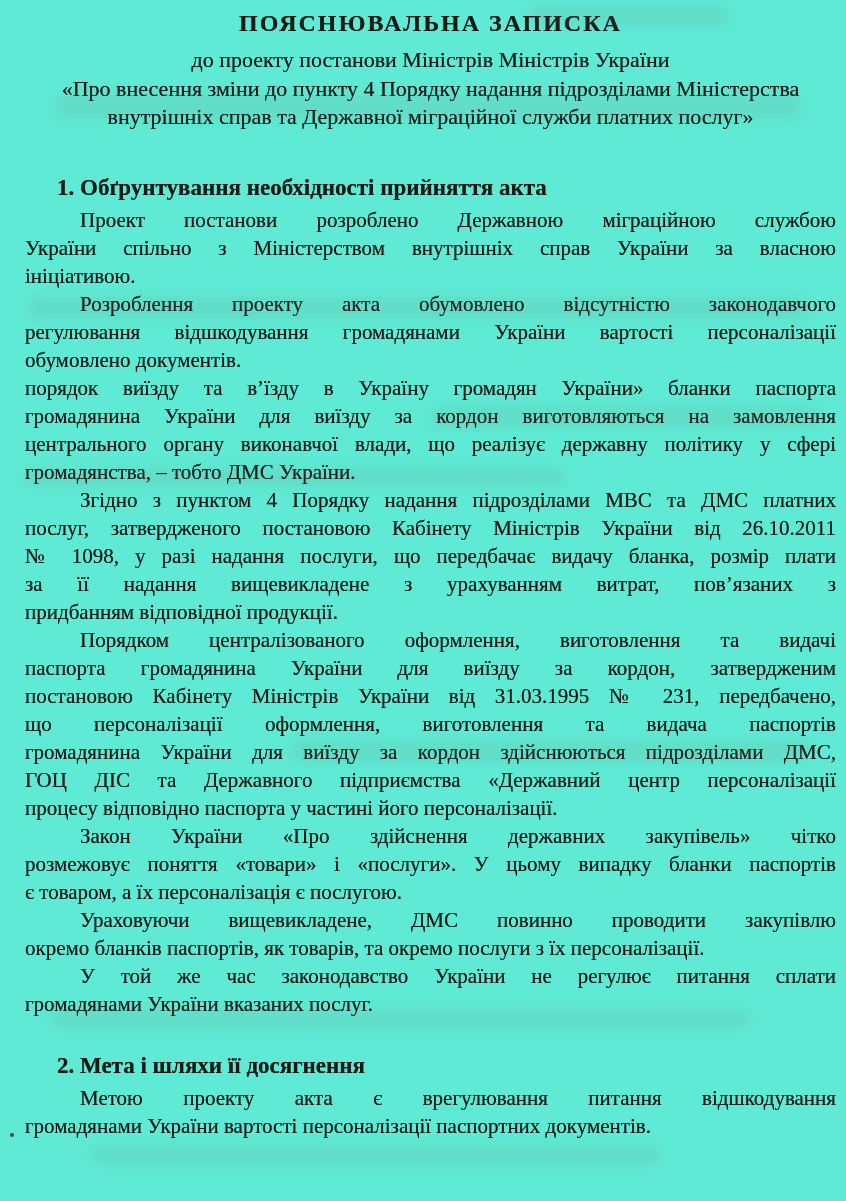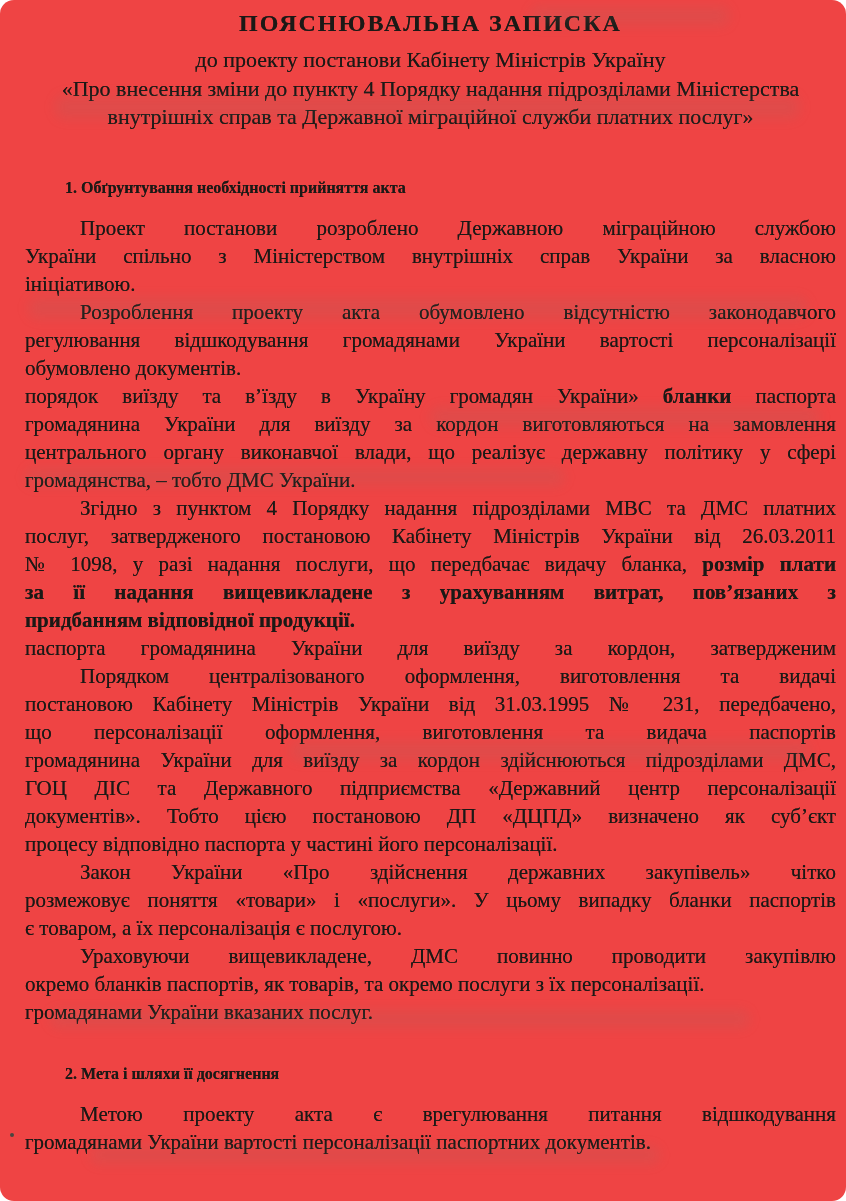--- a/index.html
+++ b/index.html
@@ -15,56 +15,56 @@
     text-shadow:0 0 0.6px rgba(27,25,22,0.75);
   }
   .doc-header { margin-bottom:42px; }
   .title {
     margin:2px 0 8px; font-size:24px; line-height:30px; font-weight:700;
     letter-spacing:2px; text-align:center;
   }
   .subtitle { font-size:22px; line-height:28.5px; text-align:center; }
   .section { margin:0; }
   .section + .section { margin-top:34px; }
-  .sec-heading { margin:12px; font-size:16px; line-height:28px; font-weight:700; text-indent:28px; }
+  .sec-heading { margin:4px; font-size:23px; line-height:28px; font-weight:700; text-indent:28px; }
   .para { margin:0; }
   .line { text-align:justify; text-align-last:justify; text-justify:inter-word; line-height:28px; }
   .line.indent { text-indent:55px; }
   .line.last { text-align:right; text-align-last:left; }
-  .b { font-weight:700; }
+  .b { font-weight:400; }
   
   .sm { position:absolute; background:rgba(125,122,115,0.12); filter:blur(6px); border-radius:10px; pointer-events:none; }
   .s1 { left:55px;  top:95px;   width:745px; height:24px; }
   .s2 { left:530px; top:6px;    width:200px; height:20px; }
   .s3 { left:28px;  top:297px;  width:780px; height:22px; }
   .s4 { left:430px; top:407px;  width:390px; height:20px; }
   .s5 { left:25px;  top:468px;  width:540px; height:18px; }
   .s6 { left:290px; top:741px;  width:520px; height:20px; }
   .s7 { left:50px;  top:1010px; width:700px; height:18px; }
   .s8 { left:90px;  top:1146px; width:570px; height:18px; }
   .speck { position:absolute; left:10px; top:1133px; width:4px; height:4px; border-radius:50%; background:#4a463f; }
 </style>
 </head>
 <body>
 
-<div class="page" style="background: #ef4444; color: rgb(27, 25, 22); border-radius: 14px;">
+<div class="page" style="background: #5eead4; color: rgb(27, 25, 22);">
   <div>
     <i class="sm s1"></i>
     <i class="sm s2"></i>
     <i class="sm s3"></i>
     <i class="sm s4"></i>
     <i class="sm s5"></i>
     <i class="sm s6"></i>
     <i class="sm s7"></i>
     <i class="sm s8"></i>
   </div>
 
   <header class="doc-header">
     <h1 class="title">ПОЯСНЮВАЛЬНА ЗАПИСКА</h1>
-    <div class="subtitle">до проекту постанови Кабінету Міністрів Україну</div>
+    <div class="subtitle">до проекту постанови Міністрів Міністрів України</div>
     <div class="subtitle">«Про внесення зміни до пункту 4 Порядку надання підрозділами Міністерства</div>
     <div class="subtitle">внутрішніх справ та Державної міграційної служби платних послуг»</div>
   </header>
 
   <main id="doc-body">
       <section class="section">
         <h2 class="sec-heading">1. Обґрунтування необхідності прийняття акта</h2>
         <div class="para">
           <div class="line indent"><span>Проект постанови розроблено Державною міграційною службою</span></div>
           <div class="line"><span>України спільно з Міністерством внутрішніх справ України за власною</span></div>
@@ -76,45 +76,45 @@
           <div class="line last"><span>обумовлено документів.</span></div>
         </div>
         <div class="para">
           <div class="line"><span>порядок виїзду та в’їзду в Україну громадян України» </span><span class="b">бланки</span><span> паспорта</span></div>
           <div class="line"><span>громадянина України для виїзду за кордон виготовляються на замовлення</span></div>
           <div class="line"><span>центрального органу виконавчої влади, що реалізує державну політику у сфері</span></div>
           <div class="line last"><span>громадянства, – тобто ДМС України.</span></div>
         </div>
         <div class="para">
           <div class="line indent"><span>Згідно з пунктом 4 Порядку надання підрозділами МВС та ДМС платних</span></div>
-          <div class="line"><span>послуг, затвердженого постановою Кабінету Міністрів України від 26.03.2011</span></div>
+          <div class="line"><span>послуг, затвердженого постановою Кабінету Міністрів України від 26.10.2011</span></div>
           <div class="line"><span>№ 1098, у разі надання послуги, що передбачає видачу бланка, </span><span class="b">розмір плати</span></div>
           <div class="line"><span class="b">за її надання вищевикладене з урахуванням витрат, пов’язаних з</span></div>
           <div class="line last"><span class="b">придбанням відповідної продукції.</span></div>
         </div>
         <div class="para">
+          <div class="line indent"><span>Порядком централізованого оформлення, виготовлення та видачі</span></div>
           <div class="line"><span>паспорта громадянина України для виїзду за кордон, затвердженим</span></div>
-          <div class="line indent"><span>Порядком централізованого оформлення, виготовлення та видачі</span></div>
           <div class="line"><span>постановою Кабінету Міністрів України від 31.03.1995 № 231, передбачено,</span></div>
           <div class="line"><span>що персоналізації оформлення, виготовлення та видача паспортів</span></div>
           <div class="line"><span>громадянина України для виїзду за кордон здійснюються підрозділами ДМС,</span></div>
           <div class="line"><span>ГОЦ ДІС та Державного підприємства «Державний центр персоналізації</span></div>
-          <div class="line"><span>документів». Тобто цією постановою ДП «ДЦПД» визначено як суб’єкт</span></div>
           <div class="line last"><span>процесу відповідно паспорта у частині його персоналізації.</span></div>
         </div>
         <div class="para">
           <div class="line indent"><span>Закон України «Про здійснення державних закупівель» чітко</span></div>
           <div class="line"><span>розмежовує поняття «товари» і «послуги». У цьому випадку бланки паспортів</span></div>
           <div class="line last"><span>є товаром, а їх персоналізація є послугою.</span></div>
         </div>
         <div class="para">
           <div class="line indent"><span>Ураховуючи вищевикладене, ДМС повинно проводити закупівлю</span></div>
           <div class="line last"><span>окремо бланків паспортів, як товарів, та окремо послуги з їх персоналізації.</span></div>
         </div>
         <div class="para">
+          <div class="line indent"><span>У той же час законодавство України не регулює питання сплати</span></div>
           <div class="line last"><span>громадянами України вказаних послуг.</span></div>
         </div>
       </section>
       <section class="section">
         <h2 class="sec-heading">2. Мета і шляхи її досягнення</h2>
         <div class="para">
           <div class="line indent"><span>Метою проекту акта є врегулювання питання відшкодування</span></div>
           <div class="line last"><span>громадянами України вартості персоналізації паспортних документів.</span></div>
         </div>
       </section>

